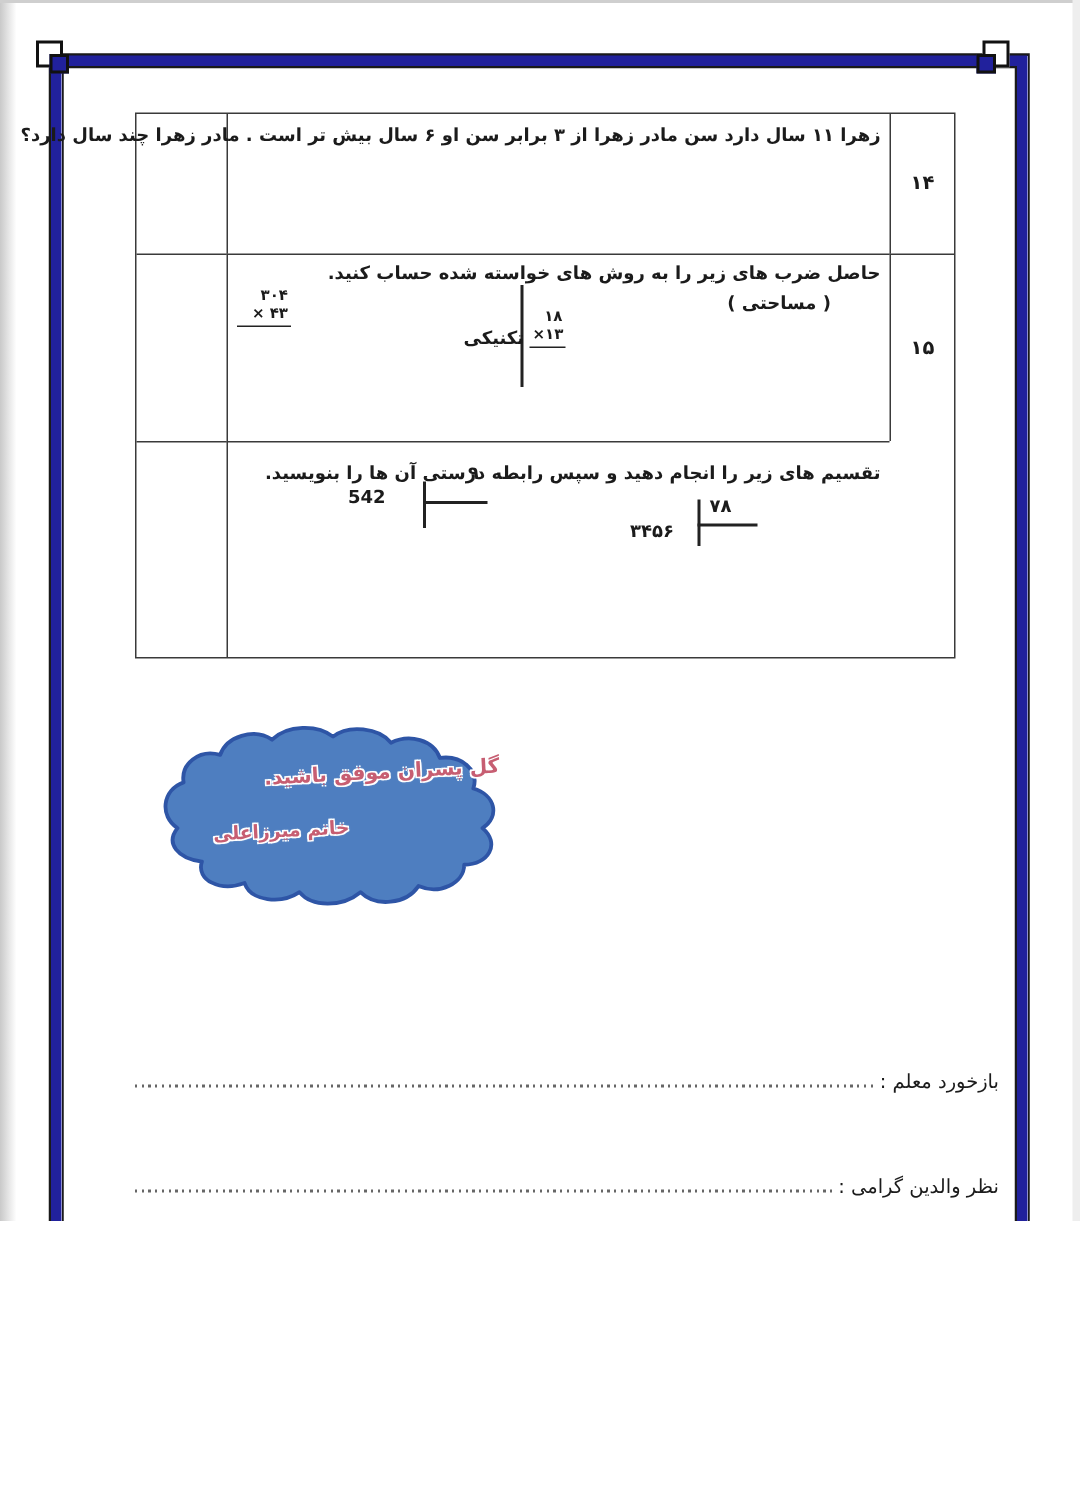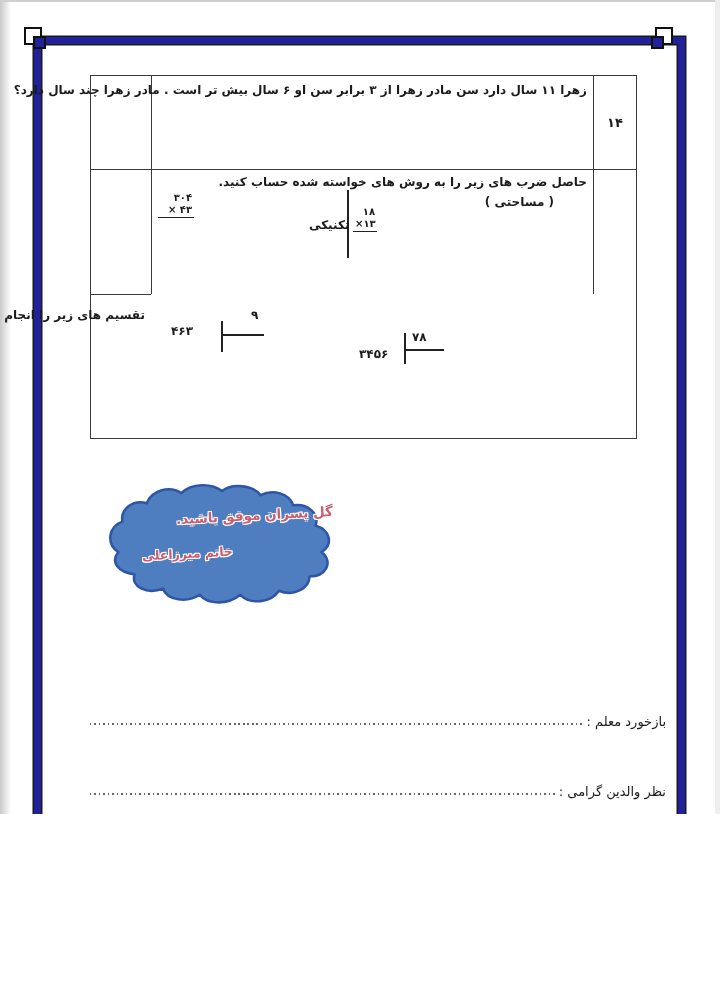--- a/index.html
+++ b/index.html
@@ -97,26 +97,27 @@
       <div class="mult math" style="left:201px;top:36px;width:24px;">
         <span class="top">۱۸</span>
         <span class="bottom">×۱۳</span>
       </div>
       <div class="method-label" style="left:157px;top:48px;">تکنیکی</div>
       <div class="mult math" style="left:6px;top:22px;width:36px;">
         <span class="top">۳۰۴</span>
         <span class="bottom">× ۴۳</span>
       </div>
     </div>
+    <div class="numcell">۱۵</div>
 
     <div></div>
     <div>
       <div class="qtext" style="top:13px;">تقسیم های زیر را انجام دهید و سپس رابطه درستی آن ها را بنویسید.</div>
       <div class="divgrp" style="left:80px;top:12px;width:100px;height:50px;">
-        <span class="dividend" style="left:0;top:17px;">۴۶۳</span>
+        <span class="dividend" style="left:0;top:17px;">542</span>
         <div class="vline" style="left:50px;top:14px;height:31px;"></div>
         <div class="hline" style="left:50px;top:27px;width:43px;"></div>
         <span class="divisor" style="left:80px;top:1px;">۹</span>
       </div>
       <div class="divgrp" style="left:262px;top:32px;width:100px;height:45px;">
         <span class="dividend" style="left:6px;top:20px;">۳۴۵۶</span>
         <div class="vline" style="left:51px;top:6px;height:31px;"></div>
         <div class="hline" style="left:51px;top:22px;width:40px;"></div>
         <span class="divisor" style="left:59px;top:3px;">۷۸</span>
       </div>

